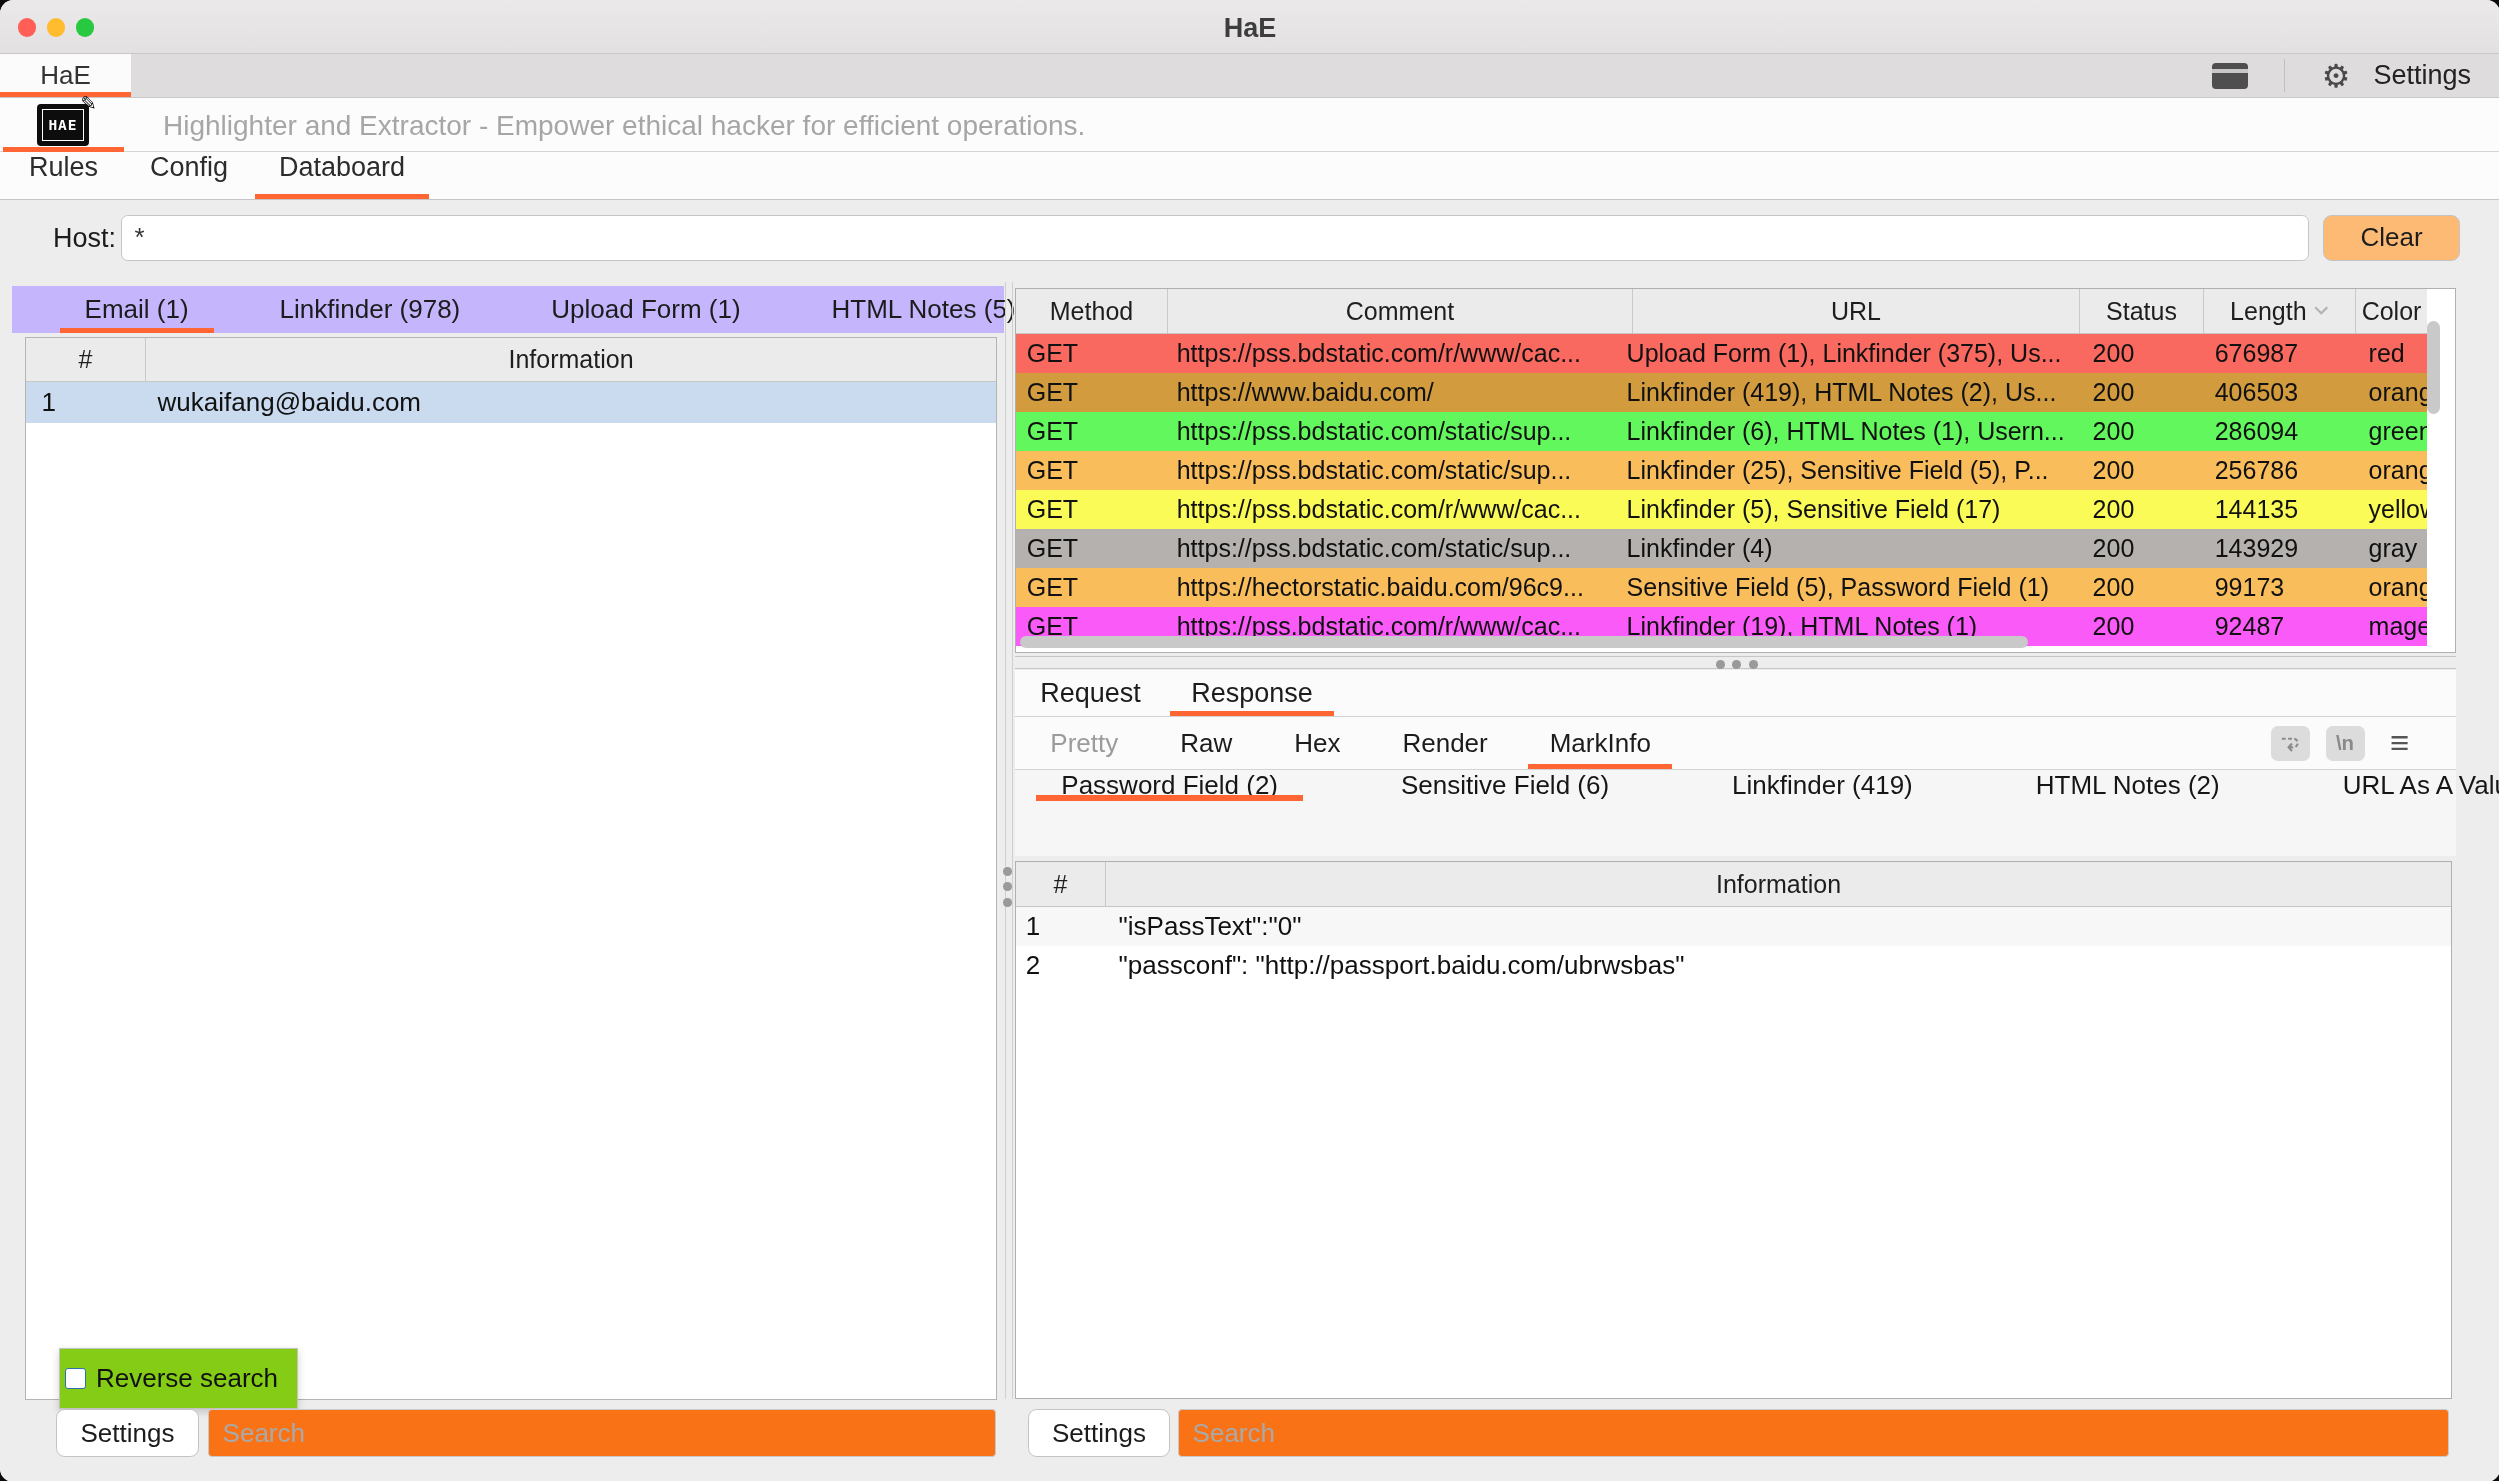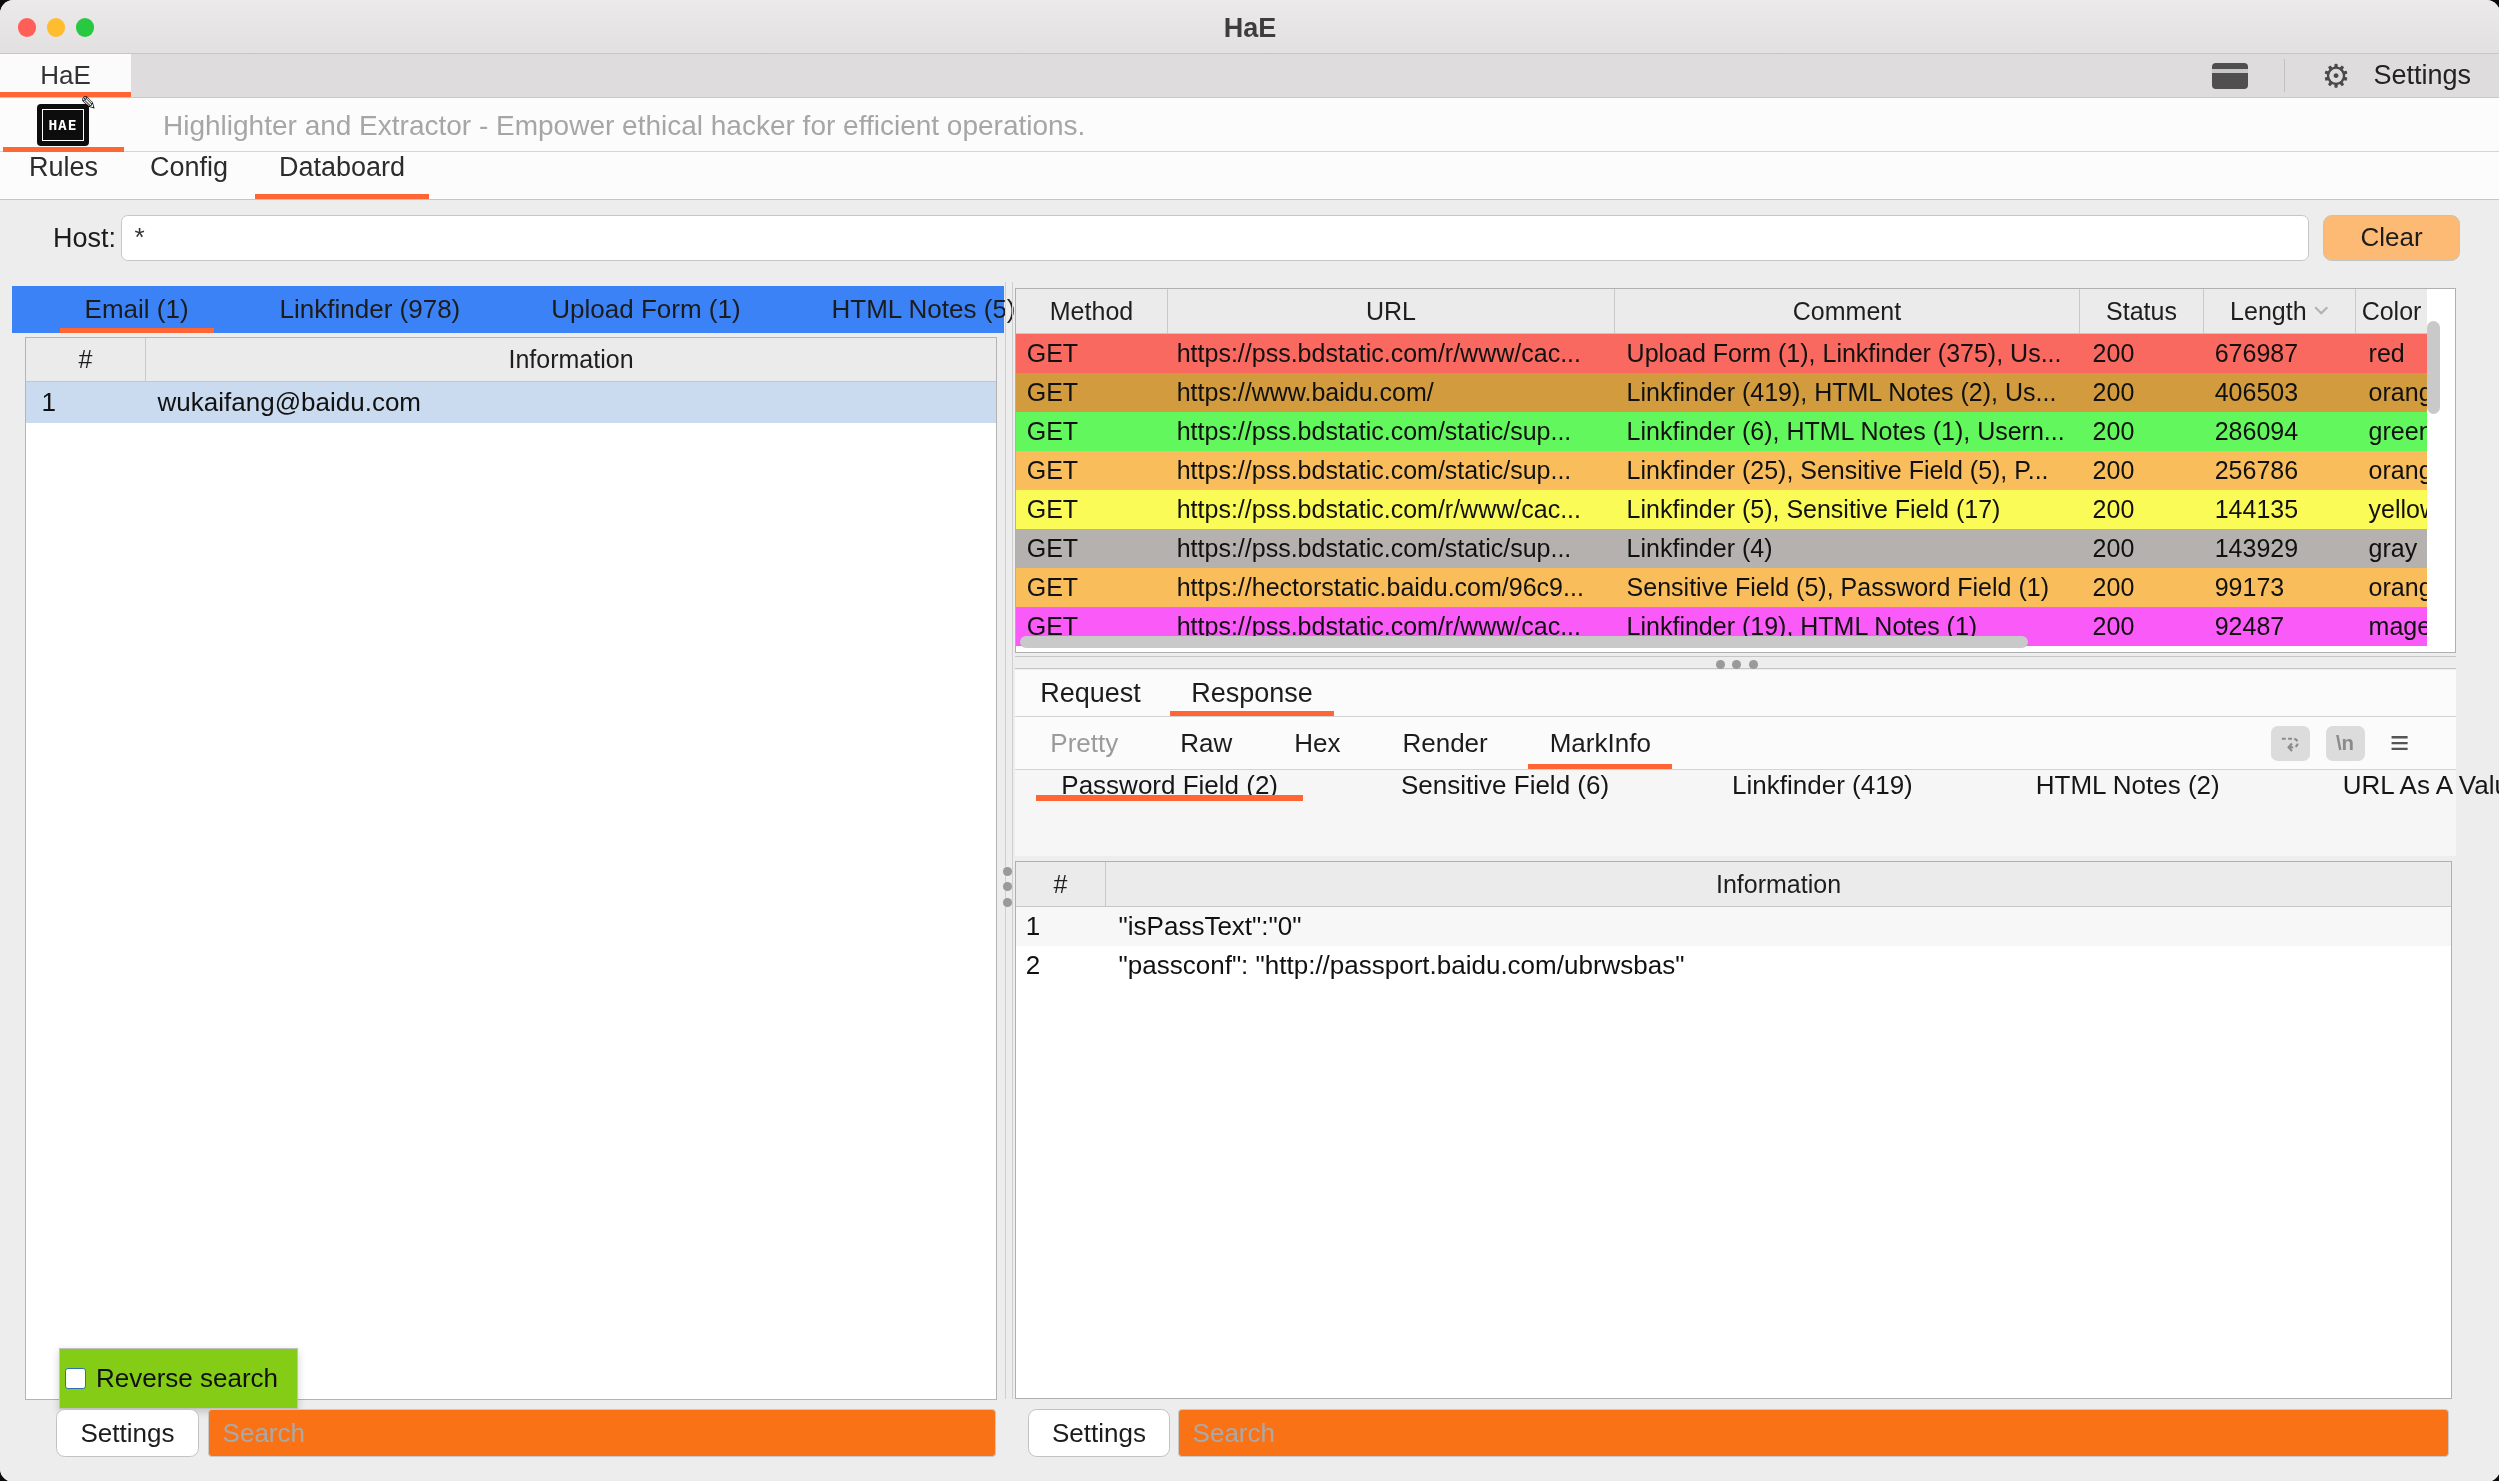--- a/index.html
+++ b/index.html
@@ -41,21 +41,21 @@
   .navtab.active .nunder{position:absolute;left:-24px;right:-24px;bottom:0;height:4.8px;background:#ff6633;}
 
   
   .content{position:relative;height:1282px;background:#ededee;}
 
   .host-label{position:absolute;left:53px;top:23px;font-size:27px;color:#1c1c1c;}
   .host-input{position:absolute;left:121px;top:14.5px;width:2188px;height:46px;background:#fff;border:1.9px solid #c6c6c6;border-radius:6.8px;font-size:26px;color:#333;padding:0 12.6px;font-family:inherit;outline:none;}
   .clear-btn{position:absolute;left:2323px;top:14.5px;width:137px;height:46px;background:#fdba74;border:1.9px solid #c3c3c3;border-radius:8.7px;font-size:26px;color:#1c1c1c;font-family:inherit;}
 
   
-  .ltabs{position:absolute;left:11.6px;top:86px;width:992px;height:47px;background:#3b82f6;display:flex;align-items:center;padding-left:48px;gap:41px;}
+  .ltabs{position:absolute;left:11.6px;top:86px;width:992px;height:47px;background:#c4b5fd;display:flex;align-items:center;padding-left:48px;gap:41px;}
   .ltab{position:relative;height:100%;display:flex;align-items:center;font-size:26px;color:#1c1c1c;padding:0 25px;white-space:nowrap;}
   .ltab.active::after{content:"";position:absolute;left:0;right:0;bottom:0;height:4.8px;background:#ff6633;}
   .chev{margin-left:auto;display:flex;align-items:center;gap:17.5px;padding-right:13.6px;}
   .chev svg{display:block;}
 
   
   .panel-div{position:absolute;top:82px;width:1px;background:#cfcfcf;height:1117px;}
   .vdots{position:absolute;left:1003px;top:667px;width:9.7px;display:flex;flex-direction:column;gap:6.8px;}
   .vdots i{width:8.7px;height:8.7px;border-radius:50%;background:#9a9a9a;}
 
@@ -238,22 +238,22 @@
     <div class="panel-div" style="left:1012px"></div>
     <div class="vdots">
         <i></i>
         <i></i>
         <i></i>
       </div>
 
     <div class="utable">
       <div class="tblhead">
         <div class="hc c-method">Method</div>
+        <div class="hc c-comment">Comment</div>
         <div class="hc c-url">URL</div>
-        <div class="hc c-comment">Comment</div>
         <div class="hc c-status">Status</div>
         <div class="hc c-length">
           <span>Length</span>
           <svg class="sortchev" width="14.5" height="9.7" viewBox="0 0 12 8">
               <path d="M1 1l5 5 5-5" fill="none" stroke="#b2b2b2" stroke-width="1.8"></path>
             </svg>
         </div>
         <div class="hc c-color">Color</div>
       </div>
       <div class="urow" style="background:#f9695f">

